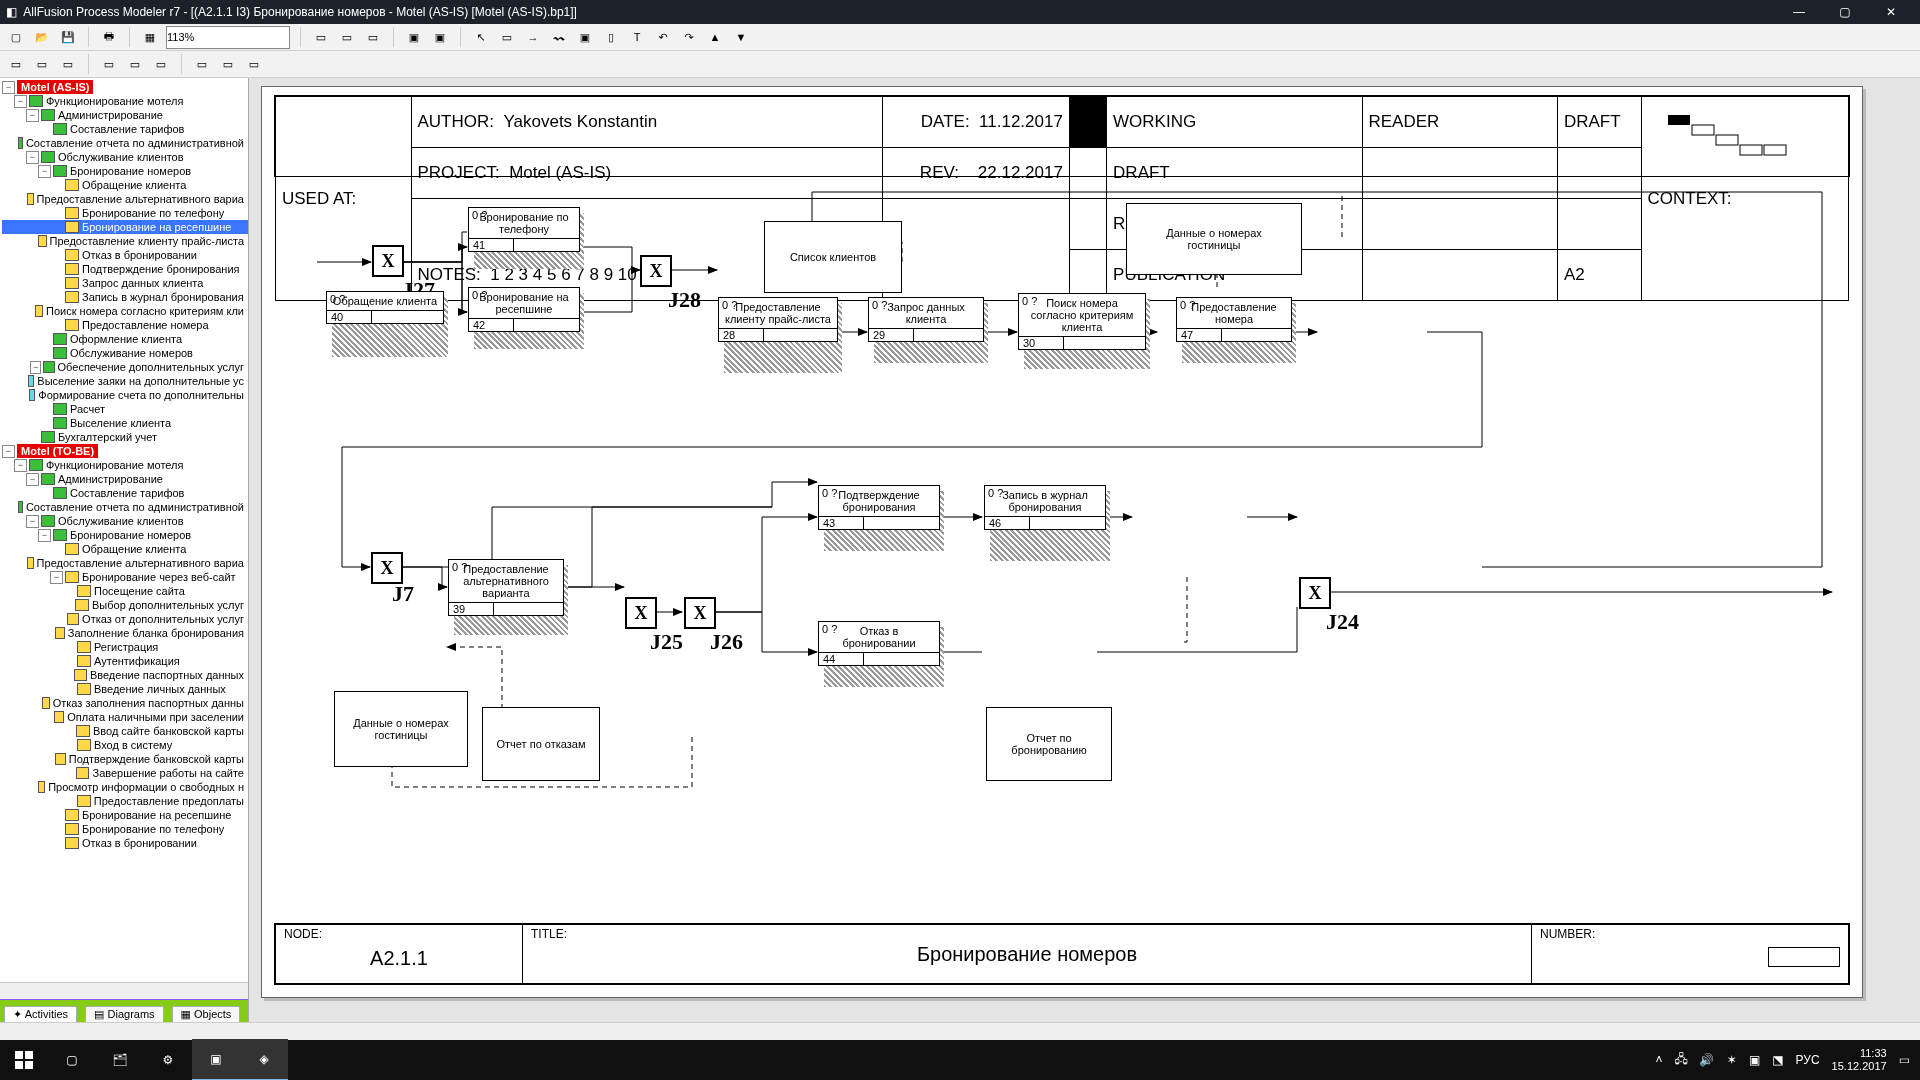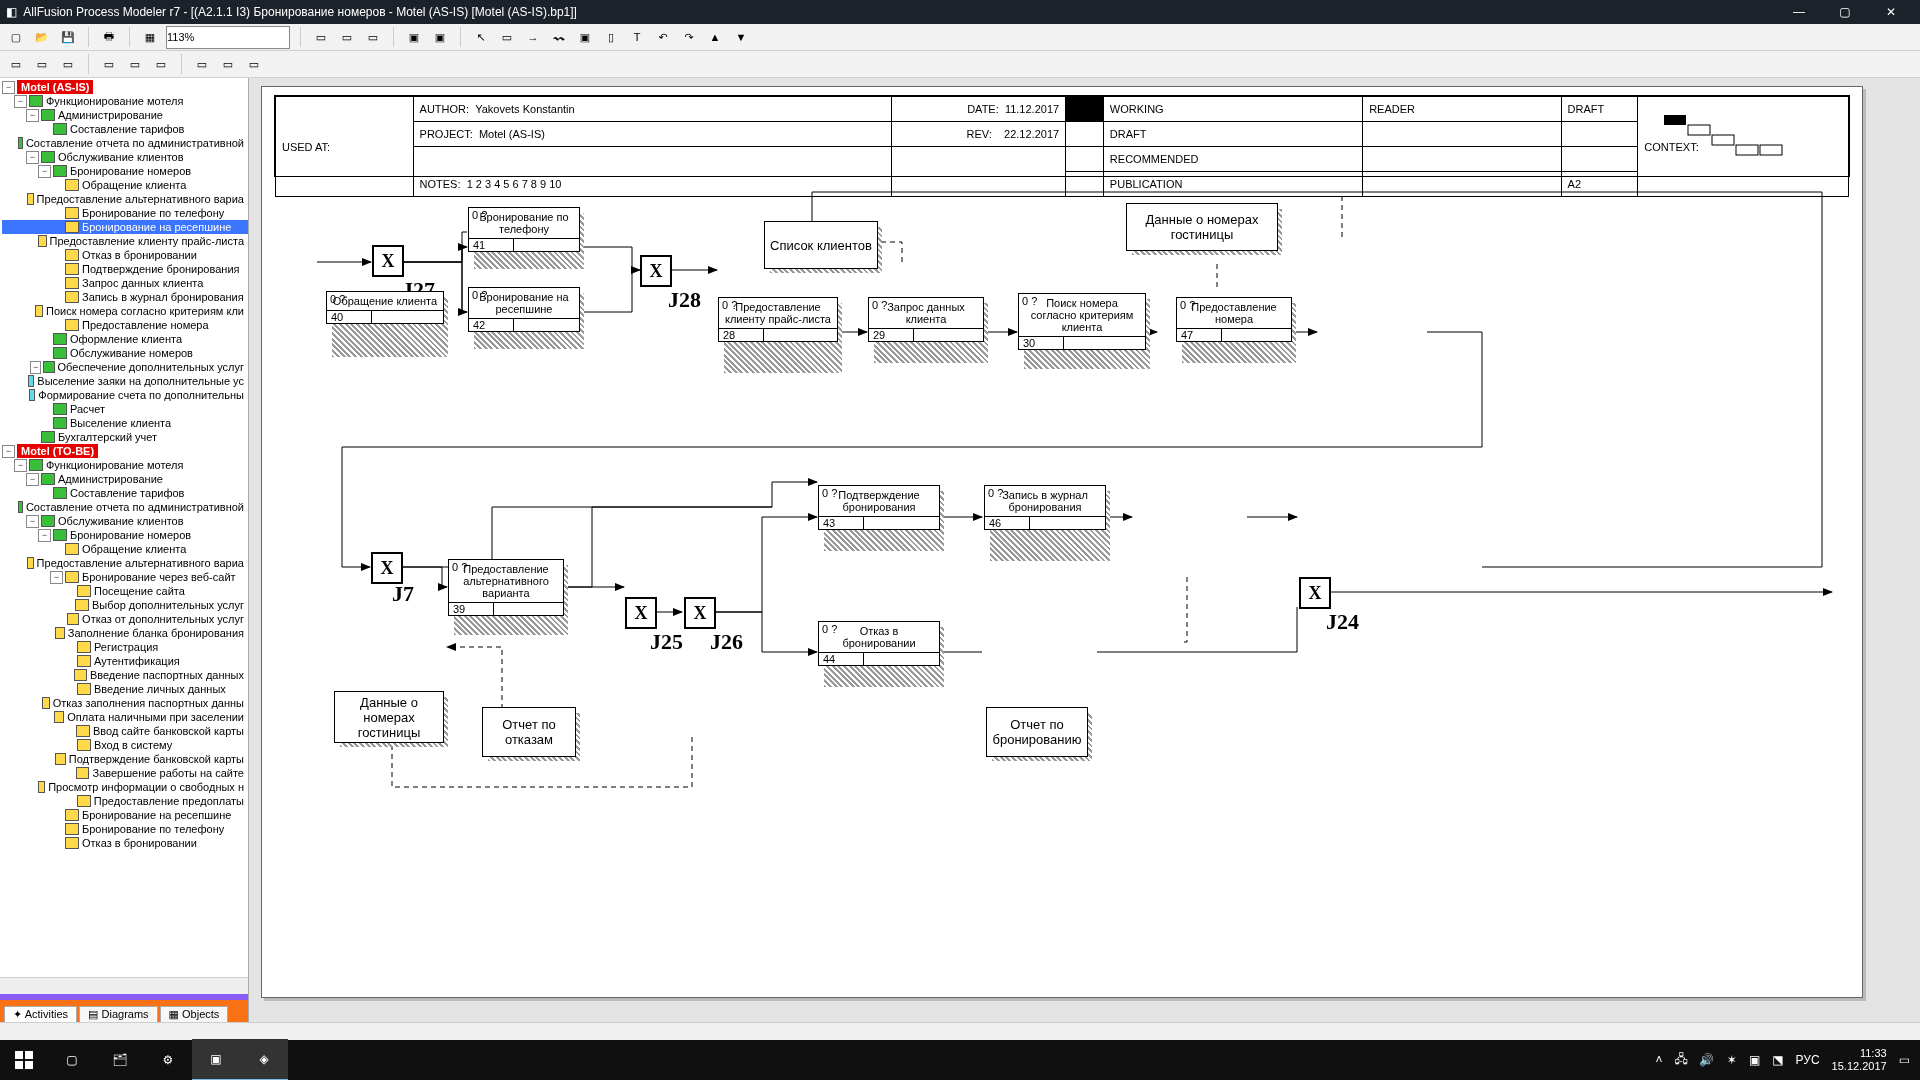--- a/index.html
+++ b/index.html
@@ -21,45 +21,45 @@
   .tree .row{display:flex;align-items:center;height:14px;padding-right:4px}
   .tree .pm{width:11px;height:11px;border:1px solid #888;margin-right:2px;display:flex;align-items:center;justify-content:center;font-size:9px;color:#444}
   .tree .pm.empty{border-color:transparent}
   .tree .ic{width:12px;height:10px;margin-right:3px;display:inline-block;border:1px solid #555}
   .tree .ic.green{background:#3bbf3b}
   .tree .ic.yellow{background:#ffd94a}
   .tree .ic.cyan{background:#69d7e6}
   .tree .red-root{background:#e60000;color:#fff;font-weight:bold;padding:0 4px}
   .tree .sel{background:#3a74ff;color:#fff}
   .tree .ind{display:inline-block}
-  .tree-tabs{height:22px;border-top:6px solid #8b5cf6;display:flex;align-items:flex-end;gap:2px;padding:0 4px;background:#f97316}
+  .tree-tabs{height:22px;border-top:1px solid #8b5cf6;display:flex;align-items:flex-end;gap:8px;padding:0 4px;background:#84cc16}
   .tree-tab{border:1px solid #aaa;border-bottom:none;background:#f7f7f7;padding:1px 8px;font-size:11px}
   .tree-tab.active{background:#fff}
   
   .canvas-wrap{flex:1;background:#e4e4e4;position:relative;overflow:auto}
   .sheet{position:absolute;left:12px;top:8px;width:1600px;height:910px;background:#fff;border:1px solid #666;box-shadow:3px 3px 0 #bbb}
   
   .hdr{position:absolute;left:12px;top:8px;right:12px;height:80px;border:1px solid #000}
-  .hdr td{border:1px solid #000;font-size:11px;padding:6px 6px}
+  .hdr td{border:1px solid #000;font-size:17px;padding:15px 6px}
   .hdr table{border-collapse:collapse;width:100%;height:100%}
   
   .ftr{position:absolute;left:12px;bottom:12px;right:12px;height:60px;border:1px solid #000}
   .ftr table{border-collapse:collapse;width:100%;height:100%}
   .ftr td{border:1px solid #000;font-size:12px;padding:2px 8px;vertical-align:top}
   
   .box{position:absolute;border:1px solid #000;background:#fff;font-size:11px;text-align:center}
   .box .title{padding:3px 4px}
   .box .id{border-top:1px solid #000;display:flex}
   .box .id span:first-child{border-right:1px solid #000;width:40px;text-align:left;padding-left:4px}
   .box .id span:last-child{flex:1}
   .box .tag{position:absolute;left:3px;top:1px;font-size:11px}
   .box-shadow{position:absolute;background:repeating-linear-gradient(45deg,#999 0 2px,#fff 2px 4px)}
   .xbox{position:absolute;width:28px;height:28px;border:2px solid #000;background:#fff;display:flex;align-items:center;justify-content:center;font:700 18px "Times New Roman",serif}
   .jlab{position:absolute;font:700 22px "Times New Roman",serif}
-  .simple-box{position:absolute;border:1px solid #000;background:#fff;font-size:13px;text-align:center;display:flex;align-items:center;justify-content:center;padding:0}
+  .simple-box{position:absolute;border:1px solid #000;background:#fff;font-size:11px;text-align:center;display:flex;align-items:center;justify-content:center;padding:12px}
   svg.wires{position:absolute;left:0;top:0}
   .ctx-icon{position:absolute}
   
   .taskbar{position:fixed;left:0;right:0;bottom:0;height:40px;background:#101010;display:flex;align-items:center;color:#fff;font-size:12px}
   .taskbar .tb-item{width:48px;height:40px;display:flex;align-items:center;justify-content:center}
   .taskbar .tb-item.active{background:#333;border-bottom:2px solid #76b9ed}
   .taskbar .tray{margin-left:auto;display:flex;align-items:center;gap:12px;padding-right:10px}
   .taskbar .clock{text-align:right;line-height:13px;font-size:11px}
   
   .hscroll{height:16px;background:#eee;border-top:1px solid #ccc}
@@ -703,20 +703,31 @@
       <div class="box-shadow" style="left:226px;top:626px;width:92px;height:48px"></div>
       <div class="simple-box" style="left:220px;top:620px;width:92px;height:48px">
           <span>Отчет по отказам</span>
         </div>
 
       <div class="box-shadow" style="left:730px;top:626px;width:100px;height:48px"></div>
       <div class="simple-box" style="left:724px;top:620px;width:100px;height:48px">
           <span>Отчет по бронированию</span>
         </div>
 
+      <div class="ftr">
+        <table>
+          <tbody>
+              <tr>
+            <td style="width:230px"><span>NODE:</span><div style="font-size:20px;text-align:center;margin-top:6px">A2.1.1</div></td>
+            <td><span>TITLE:</span><div style="font-size:20px;text-align:center;margin-top:2px">Бронирование номеров</div></td>
+            <td style="width:300px"><span>NUMBER:</span><div style="border:1px solid #000;width:70px;height:18px;float:right;margin-top:20px"></div></td>
+          </tr>
+        </tbody>
+          </table>
+      </div>
 
     </div>
   </div>
 </div>
 
 <div style="height:20px;background:#f0f0f0;border-top:1px solid #ccc"></div>
 
 <div class="taskbar">
   <div class="tb-item">
       <svg width="18" height="18">

